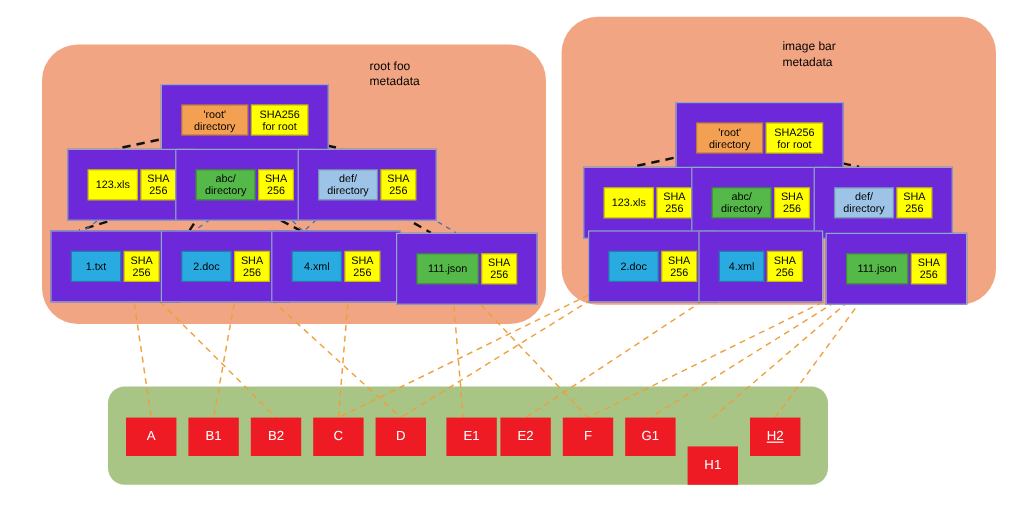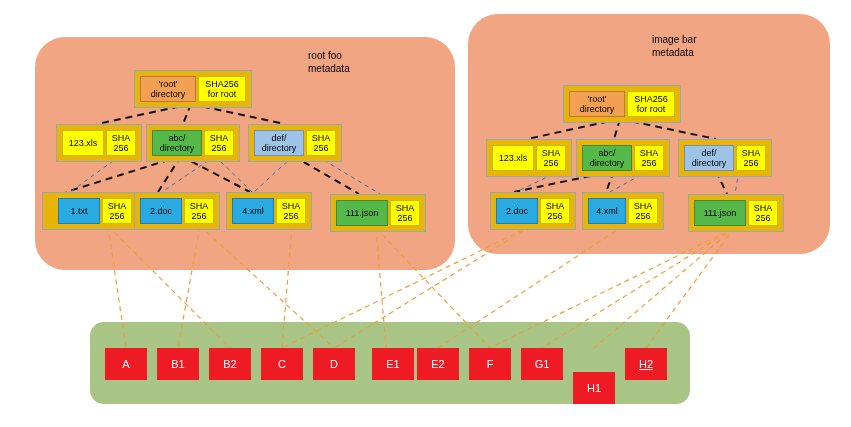--- a/index.html
+++ b/index.html
@@ -5,21 +5,21 @@
   html,body{margin:0;padding:0;background:#ffffff;}
   .canvas{
     position:relative;width:851px;height:427px;background:#ffffff;overflow:hidden;
     font-family:"Liberation Sans",sans-serif;color:#000;
   }
   .meta-box{position:absolute;background:#f2a583;border-radius:30px;z-index:1;}
   .green-box{position:absolute;background:#a9c585;border-radius:14px;z-index:1;}
   .lines{position:absolute;left:0;top:0;z-index:2;pointer-events:none;}
   .strip{
     position:absolute;display:flex;gap:2px;align-items:stretch;
-    background:#eab308;border:1px solid #8ea9c1;padding:5px;z-index:3;box-sizing:border-box;
+    background:#6d28d9;border:1px solid #8ea9c1;padding:16px;z-index:3;box-sizing:border-box;
   }
   .nb{
     display:flex;align-items:center;justify-content:center;text-align:center;
     font-size:9px;line-height:1.12;white-space:pre-line;height:26px;box-sizing:border-box;
     padding:1px 2px;border:1px solid rgba(0,0,0,0.25);
   }
   .c-orange{background:#f4a053;}
   .c-yellow{background:#ffff00;}
   .c-green{background:#54b948;}
   .c-blue{background:#9dc3e6;}
@@ -116,21 +116,21 @@
 256</div>
   </div>
   <div class="strip" style="left:248px;top:124px;">
     <div class="nb c-blue" style="width:50px;">def/
 directory</div>
     <div class="nb c-yellow" style="width:30px;">SHA
 256</div>
   </div>
 
   <div class="strip" style="left:42px;top:192px;">
-    <div class="nb c-cyan" style="width:42px;margin-left:10px;">1.txt</div>
+    <div class="nb c-cyan" style="width:42px;">1.txt</div>
     <div class="nb c-yellow" style="width:30px;">SHA
 256</div>
   </div>
   <div class="strip" style="left:134px;top:192px;">
     <div class="nb c-cyan" style="width:42px;">2.doc</div>
     <div class="nb c-yellow" style="width:30px;">SHA
 256</div>
   </div>
   <div class="strip" style="left:226px;top:192px;">
     <div class="nb c-cyan" style="width:42px;">4.xml</div>

